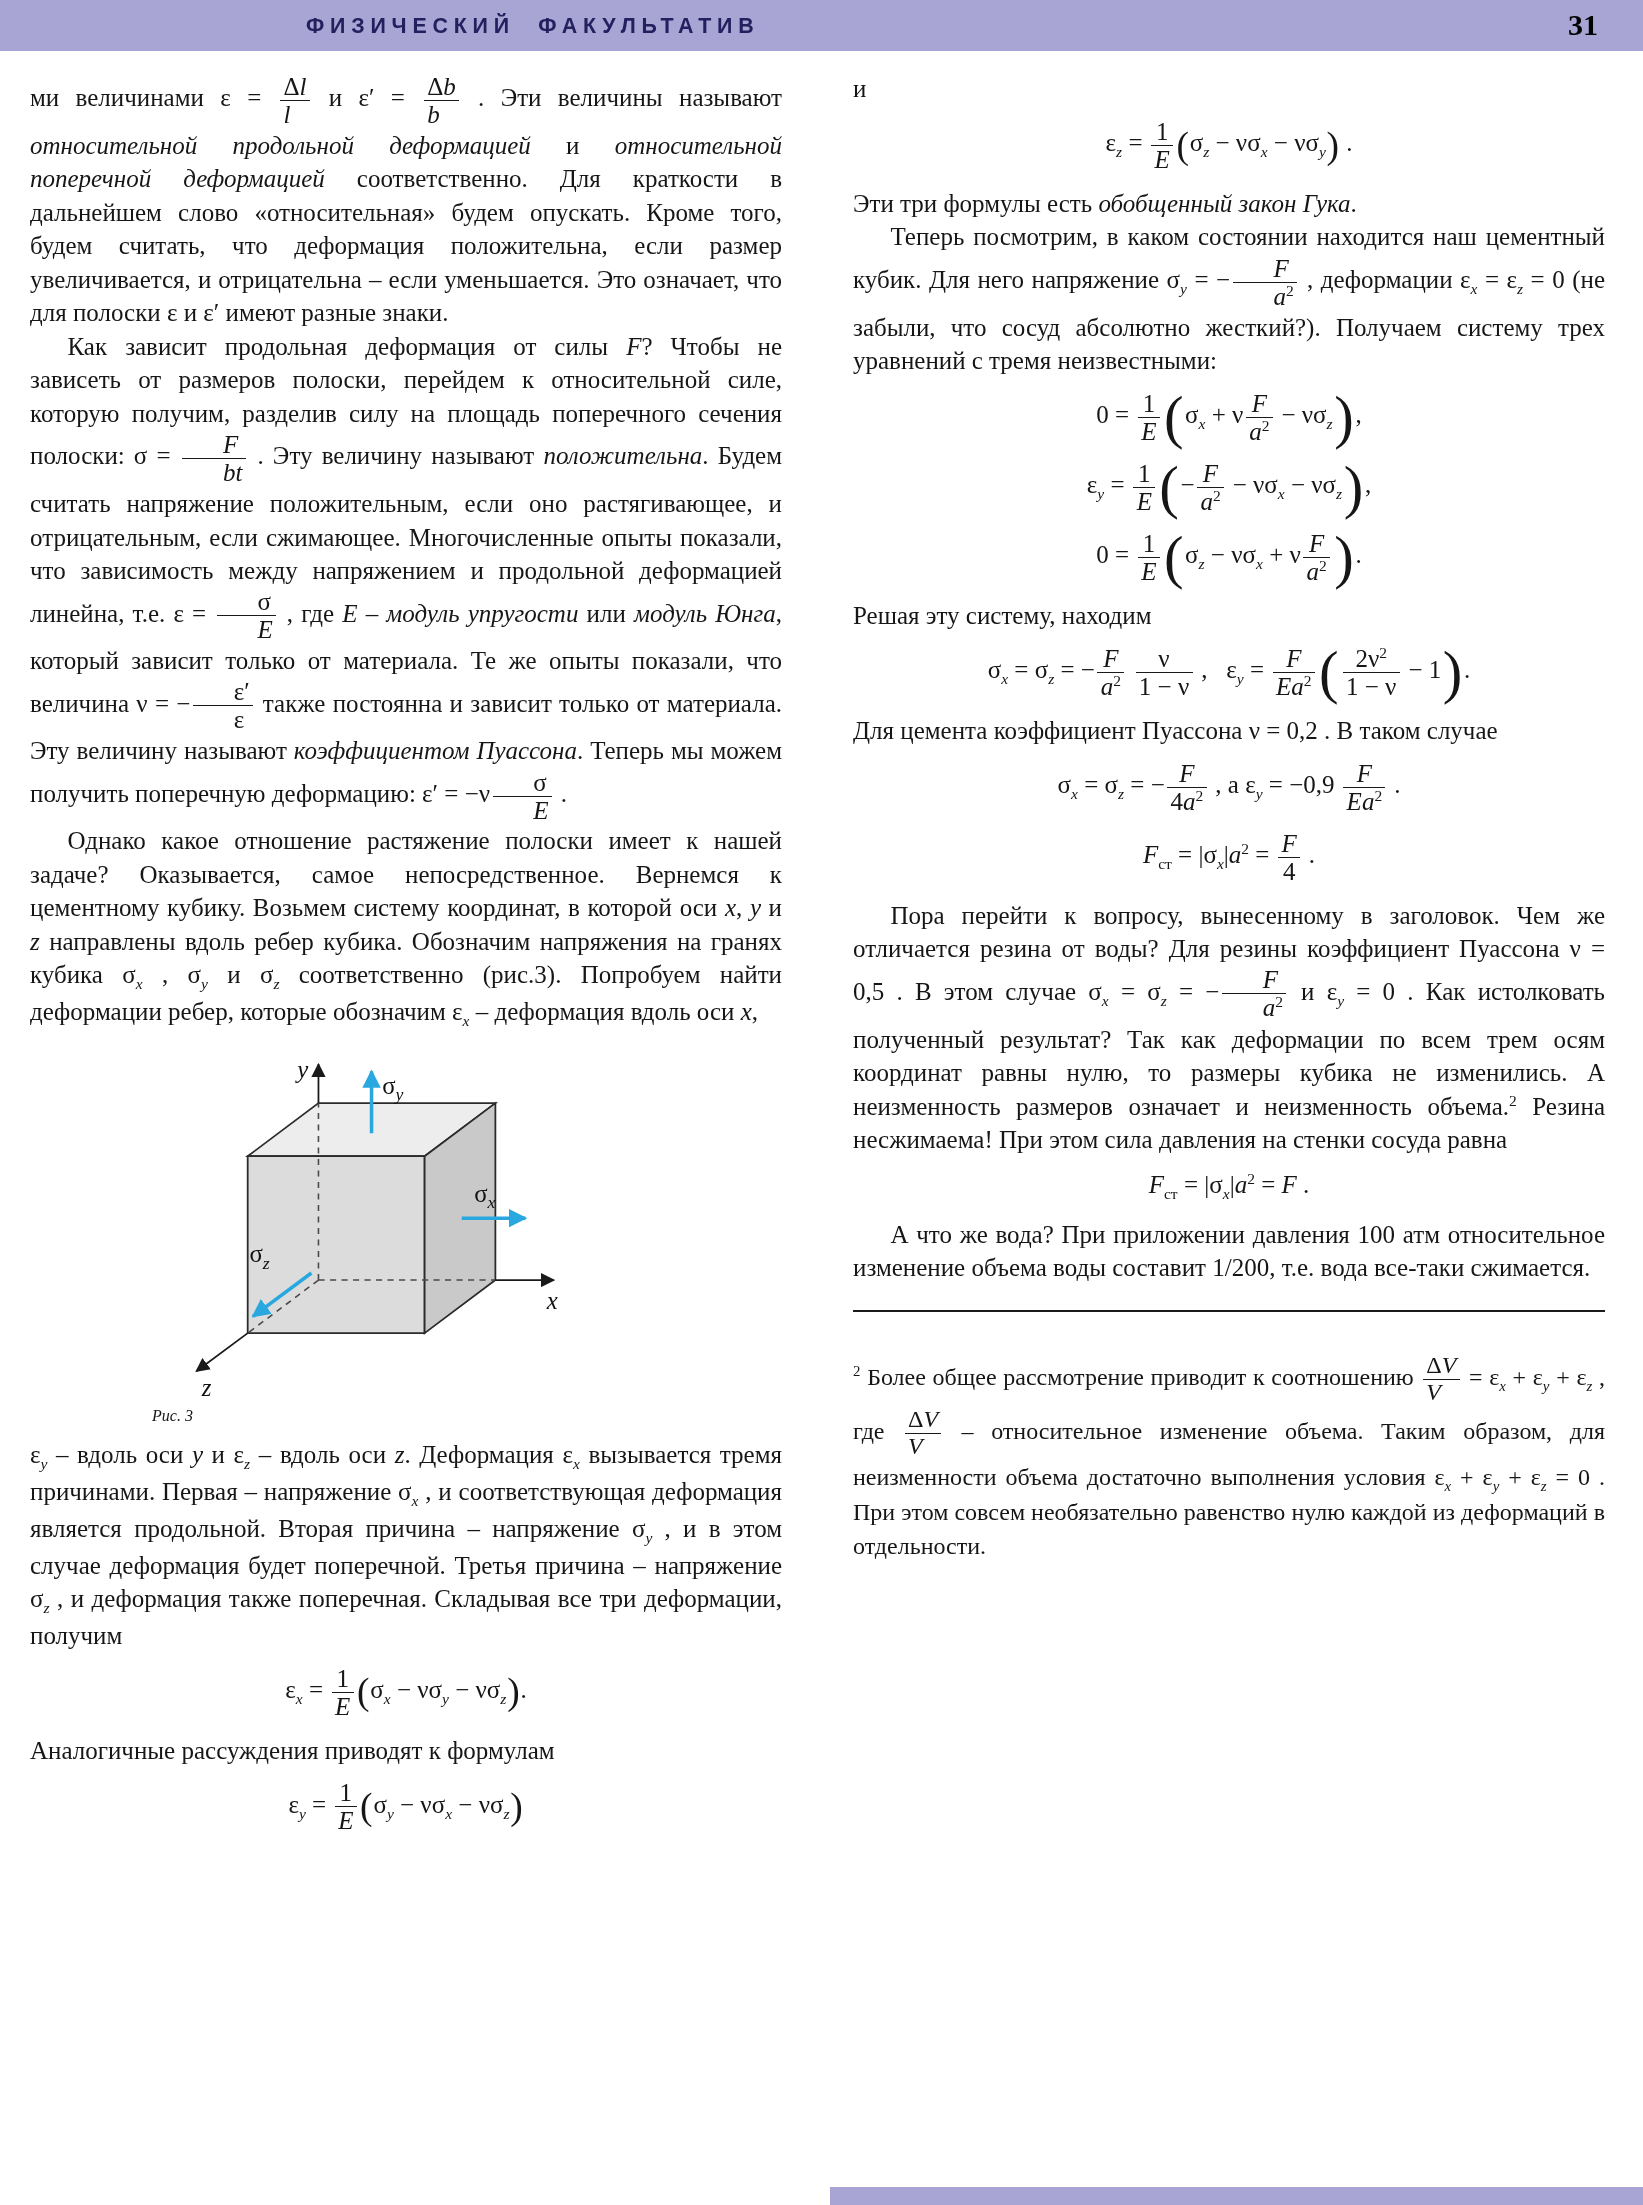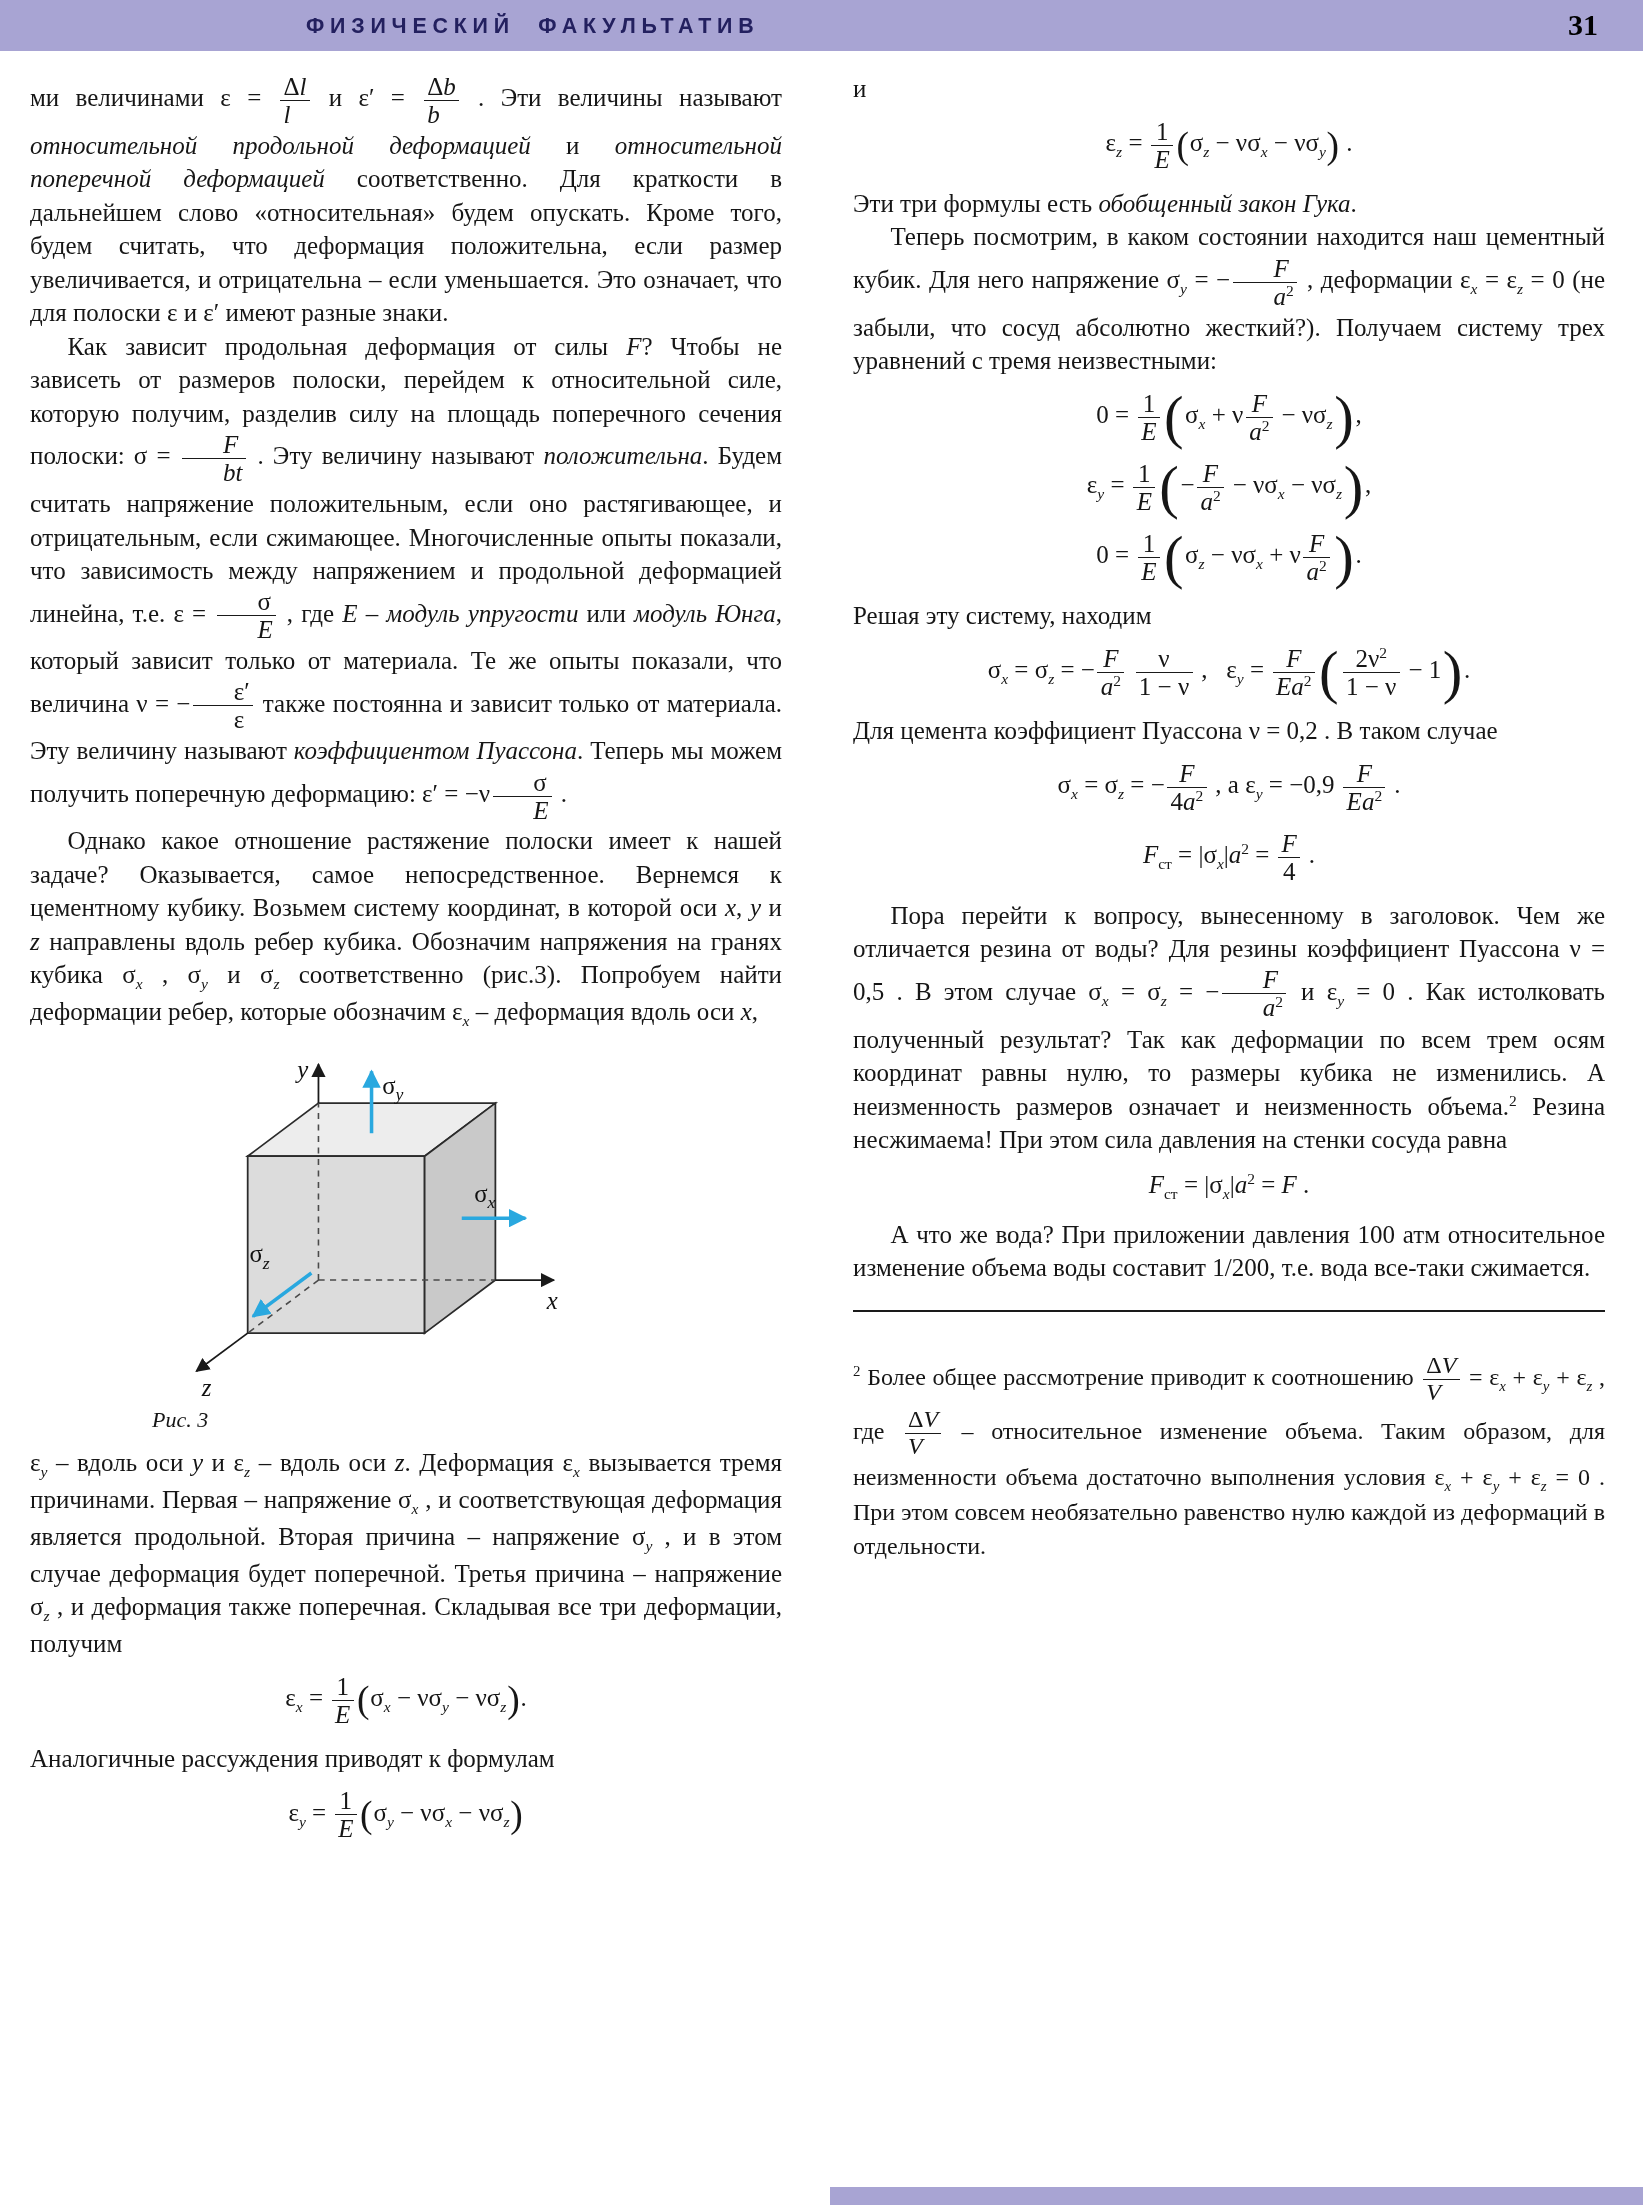--- a/index.html
+++ b/index.html
@@ -45,21 +45,21 @@
   .f>.n{border-bottom:1.6px solid #1a1a1a;padding:0 3.3px;}
   .f>.d{padding:0 3.3px;}
   
   .m{font-size:1.5em;font-weight:400;line-height:0;display:inline-block;vertical-align:middle;margin:0 0.8px;}
   .b{font-size:2.35em;font-weight:300;line-height:0;display:inline-block;vertical-align:middle;margin:0 1.6px;}
   
   .eq{text-align:center;margin:11.5px 0 13px;}
   
   figure{margin:18px 0 11.5px 0;}
   figure svg{display:block;margin-left:85px;}
-  figcaption{font-style:italic;font-size:22px;margin:1.6px 0 0 122px;}
+  figcaption{font-style:italic;font-size:16px;margin:1.6px 0 0 122px;}
   .alab{font-style:italic;font-size:28px;fill:#111;font-family:"Liberation Serif",serif;}
   .slab{font-size:28px;fill:#111;font-family:"Liberation Serif",serif;}
   .ss{font-style:italic;font-size:20px;}
   
   .fnrule{border:none;border-top:2.1px solid #1a1a1a;margin:25px 0 13px 0;width:100%;}
   .footnote{font-size:24px;line-height:1.4;margin-top:40px;}
 </style>
 </head>
 <body>
 

